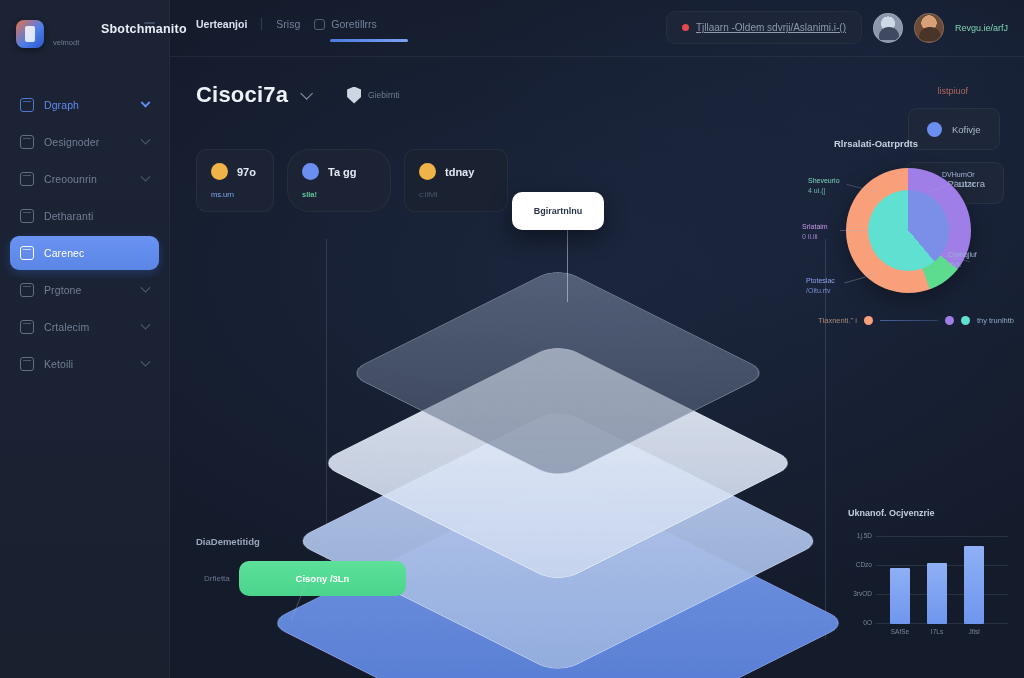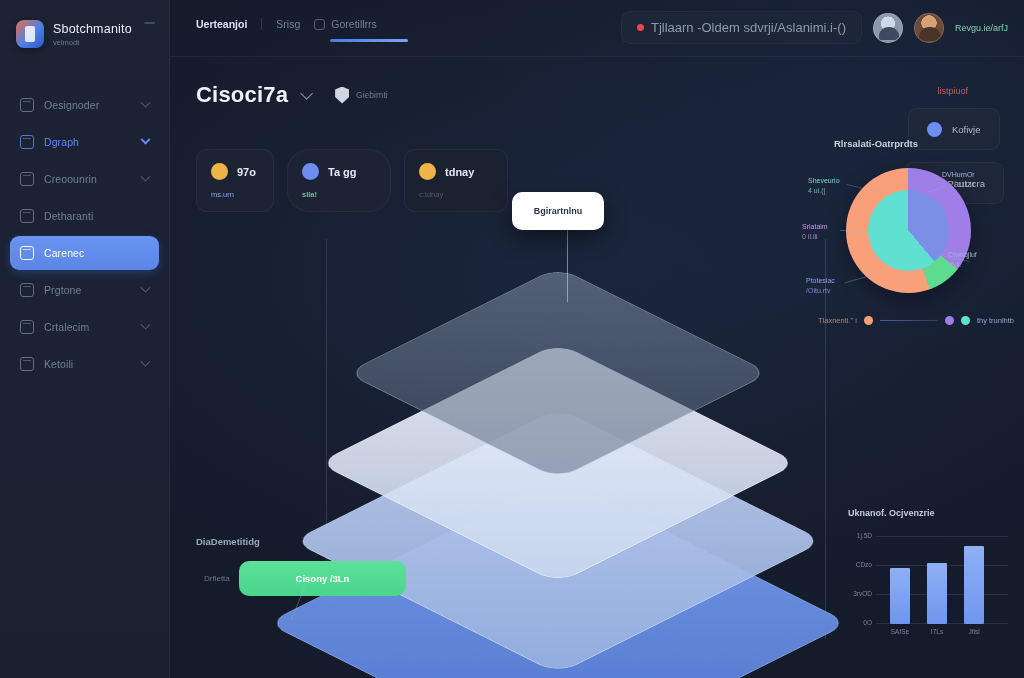--- a/index.html
+++ b/index.html
@@ -30,22 +30,22 @@
     width: 28px; height: 28px; border-radius: 8px; flex: 0 0 auto;
     background: linear-gradient(135deg,#e8704a 0%, #4f7fe8 55%, #2b57c9 100%);
     position: relative; box-shadow: 0 2px 6px rgba(0,0,0,.4);
   }
   .brand-logo::after {
     content:""; position:absolute; left:9px; top:6px; width:10px; height:16px;
     background: rgba(255,255,255,.82); border-radius: 2px;
   }
   .brand-txt { display:flex; flex-direction: column; gap: 2px; }
   .brand-name {
-    font-size: 12.5px; font-weight: 400; color: #e9edf6; letter-spacing: .2px;
-    filter: blur(.35px); white-space: nowrap;
+    font-size: 12.5px; font-weight: 700; color: #e9edf6; letter-spacing: .2px;
+    filter: blur(.35px); white-space: nowrap; margin-left: 48px;
   }
   .brand-sub { font-size: 7.5px; color: #6d7b94; filter: blur(.4px); }
   .brand-dash {
     position:absolute; right: 14px; top: 22px; width: 11px; height: 2px;
     background: #3d4b63; border-radius: 2px;
   }
 
   .nav { margin-top: 40px; display: flex; flex-direction: column; gap: 3px; padding: 0 10px; }
   .nav-item {
     display: flex; align-items: center; gap: 10px;
@@ -93,21 +93,21 @@
     position: absolute; left: 160px; top: 39px; width: 78px; height: 3px;
     border-radius: 2px; background: linear-gradient(90deg,#4c7ae0,#7ba2f5);
   }
 
   .topright { position: absolute; right: 16px; top: 11px; display: flex; align-items: center; gap: 11px; }
   .alert-pill {
     display: flex; align-items: center; gap: 7px; height: 33px; padding: 0 15px;
     border-radius: 9px; background: #1d2638; border: 1px solid rgba(255,255,255,.045);
   }
   .alert-dot { width: 7px; height: 7px; border-radius: 50%; background: #e5484d; flex:0 0 auto; }
-  .alert-txt { font-size: 13px; color: #8d9ab0; filter: blur(.45px); white-space: nowrap; }
+  .alert-txt { font-size: 10px; color: #8d9ab0; filter: blur(.45px); white-space: nowrap; text-decoration: underline; }
   .avatar {
     width: 30px; height: 30px; border-radius: 50%; flex: 0 0 auto;
     border: 1.5px solid rgba(255,255,255,.16); position: relative; overflow: hidden;
   }
   .avatar.a1 { background: radial-gradient(circle at 50% 34%, #cfd8e6 0 30%, #8c97ab 31% 100%); }
   .avatar.a1::after {
     content:""; position:absolute; left:5px; bottom:2px; width:20px; height:13px;
     border-radius: 9px 9px 0 0; background:#3f4a60;
   }
   .avatar.a2 { background: radial-gradient(circle at 50% 32%, #d8a077 0 32%, #6b4a38 33% 100%); }
@@ -119,21 +119,21 @@
 
   
   .page-head { position: absolute; left: 196px; top: 82px; display: flex; align-items: center; gap: 10px; }
   .page-title {
     font-size: 22px; font-weight: 700; color: #eef2fa; letter-spacing: .2px; filter: blur(.3px);
   }
   .page-chev {
     width: 9px; height: 9px; border-right: 1.6px solid #8795ad; border-bottom: 1.6px solid #8795ad;
     transform: rotate(45deg) translateY(-3px); margin-left: 2px;
   }
-  .badge-chip { display: flex; align-items: center; gap: 7px; margin-left: 16px; }
+  .badge-chip { display: flex; align-items: center; gap: 7px; margin-left: 28px; }
   .badge-shield {
     width: 14px; height: 17px; background: #ced6e4;
     clip-path: polygon(50% 0,100% 18%,100% 62%,50% 100%,0 62%,0 18%);
   }
   .badge-lbl { font-size: 8.5px; color: #6f7d95; filter: blur(.45px); }
 
   .head-actions { position: absolute; right: 20px; top: 86px; display: flex; align-items: center; gap: 12px; flex-direction: column; }
   .ha-label { font-size: 9px; color: #b0675d; filter: blur(.45px); margin-right: 2px; }
   .ha-btn {
     display: flex; align-items: center; gap: 10px; height: 42px; padding: 0 18px;
@@ -276,28 +276,28 @@
     <div class="brand">
       <div class="brand-logo"></div>
       <div class="brand-txt">
         <div class="brand-name">Sbotchmanito</div>
         <div class="brand-sub">velmodt</div>
       </div>
     </div>
     <div class="brand-dash"></div>
 
     <nav class="nav">
+      <div class="nav-item first">
+        <span class="ic"></span>
+        <span class="lbl">Dgraph</span>
+        <span class="chev"></span>
+      </div>
       <div class="nav-item">
         <span class="ic"></span>
         <span class="lbl">Oesignoder</span>
-        <span class="chev"></span>
-      </div>
-      <div class="nav-item first">
-        <span class="ic"></span>
-        <span class="lbl">Dgraph</span>
         <span class="chev"></span>
       </div>
       <div class="nav-item">
         <span class="ic"></span>
         <span class="lbl">Creoounrin</span>
         <span class="chev"></span>
       </div>
       <div class="nav-item">
         <span class="ic"></span>
         <span class="lbl">Detharanti</span>
@@ -381,21 +381,21 @@
         <span class="stat-dot" style="background:#6b8ef0"></span>
         <span class="stat-val">Ta gg</span>
       </div>
       <div class="stat-sub">slla!</div>
     </div>
     <div class="stat s3">
       <div class="stat-top">
         <span class="stat-dot" style="background:#f0b347"></span>
         <span class="stat-val">tdnay</span>
       </div>
-      <div class="stat-sub">c:tdnay</div>
+      <div class="stat-sub">c:ilfvll</div>
     </div>
   </div>
 
   <div class="iso">
     <div class="iso-walls"></div>
     <div class="layer L1"></div>
     <div class="layer L2"></div>
     <div class="layer L3"></div>
     <div class="layer L4"></div>
   </div>

